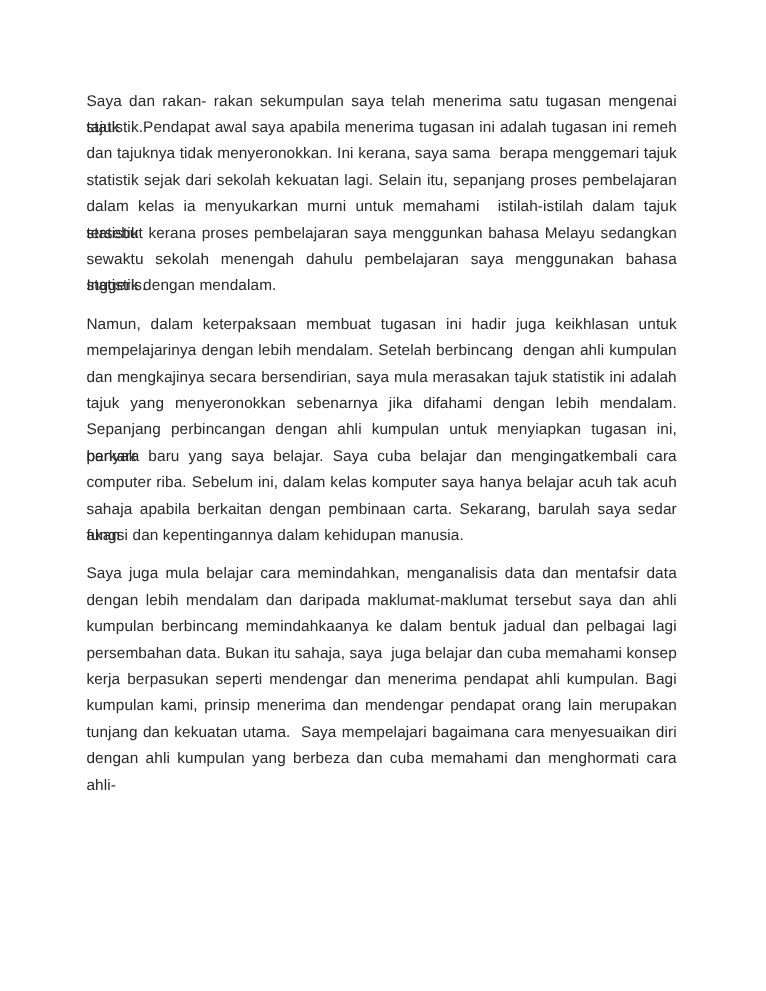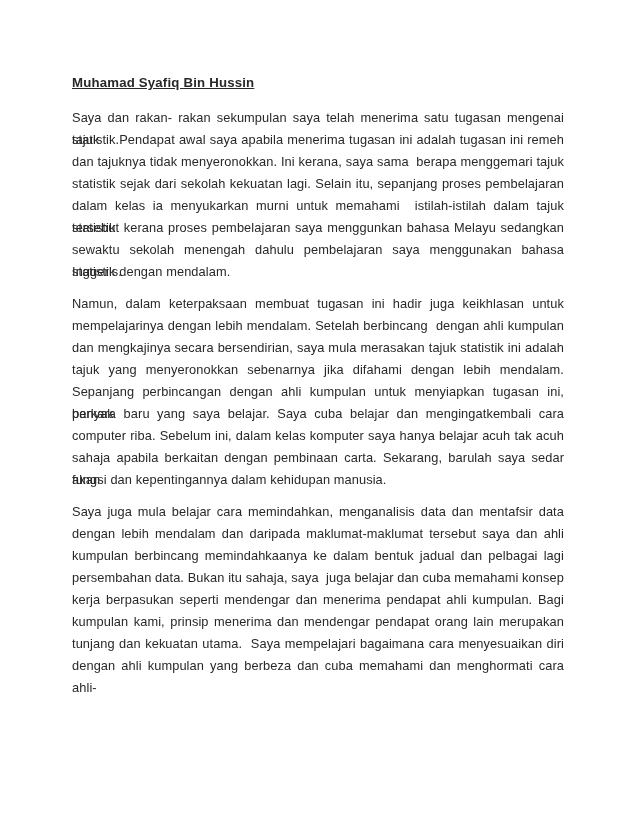--- a/index.html
+++ b/index.html
@@ -40,21 +40,20 @@
   }
   .line.last {
     text-align-last: left;
   }
 </style>
 </head>
 <body>
 
 <div class="doc-page">
 
-  <h1 class="doc-title">Muhamad Syafiq Bin Hussin</h1>
 
   <div class="para">
     <div class="line">Saya dan rakan- rakan sekumpulan saya telah menerima satu tugasan mengenai tajuk</div>
     <div class="line">statistik.Pendapat awal saya apabila menerima tugasan ini adalah tugasan ini remeh</div>
     <div class="line">dan tajuknya tidak menyeronokkan. Ini kerana, saya sama  berapa menggemari tajuk</div>
     <div class="line">statistik sejak dari sekolah kekuatan lagi. Selain itu, sepanjang proses pembelajaran</div>
     <div class="line">dalam kelas ia menyukarkan murni untuk memahami  istilah-istilah dalam tajuk statistik</div>
     <div class="line">tersebut kerana proses pembelajaran saya menggunkan bahasa Melayu sedangkan</div>
     <div class="line">sewaktu sekolah menengah dahulu pembelajaran saya menggunakan bahasa Inggeris.</div>
     <div class="line last">statistik dengan mendalam.</div>

